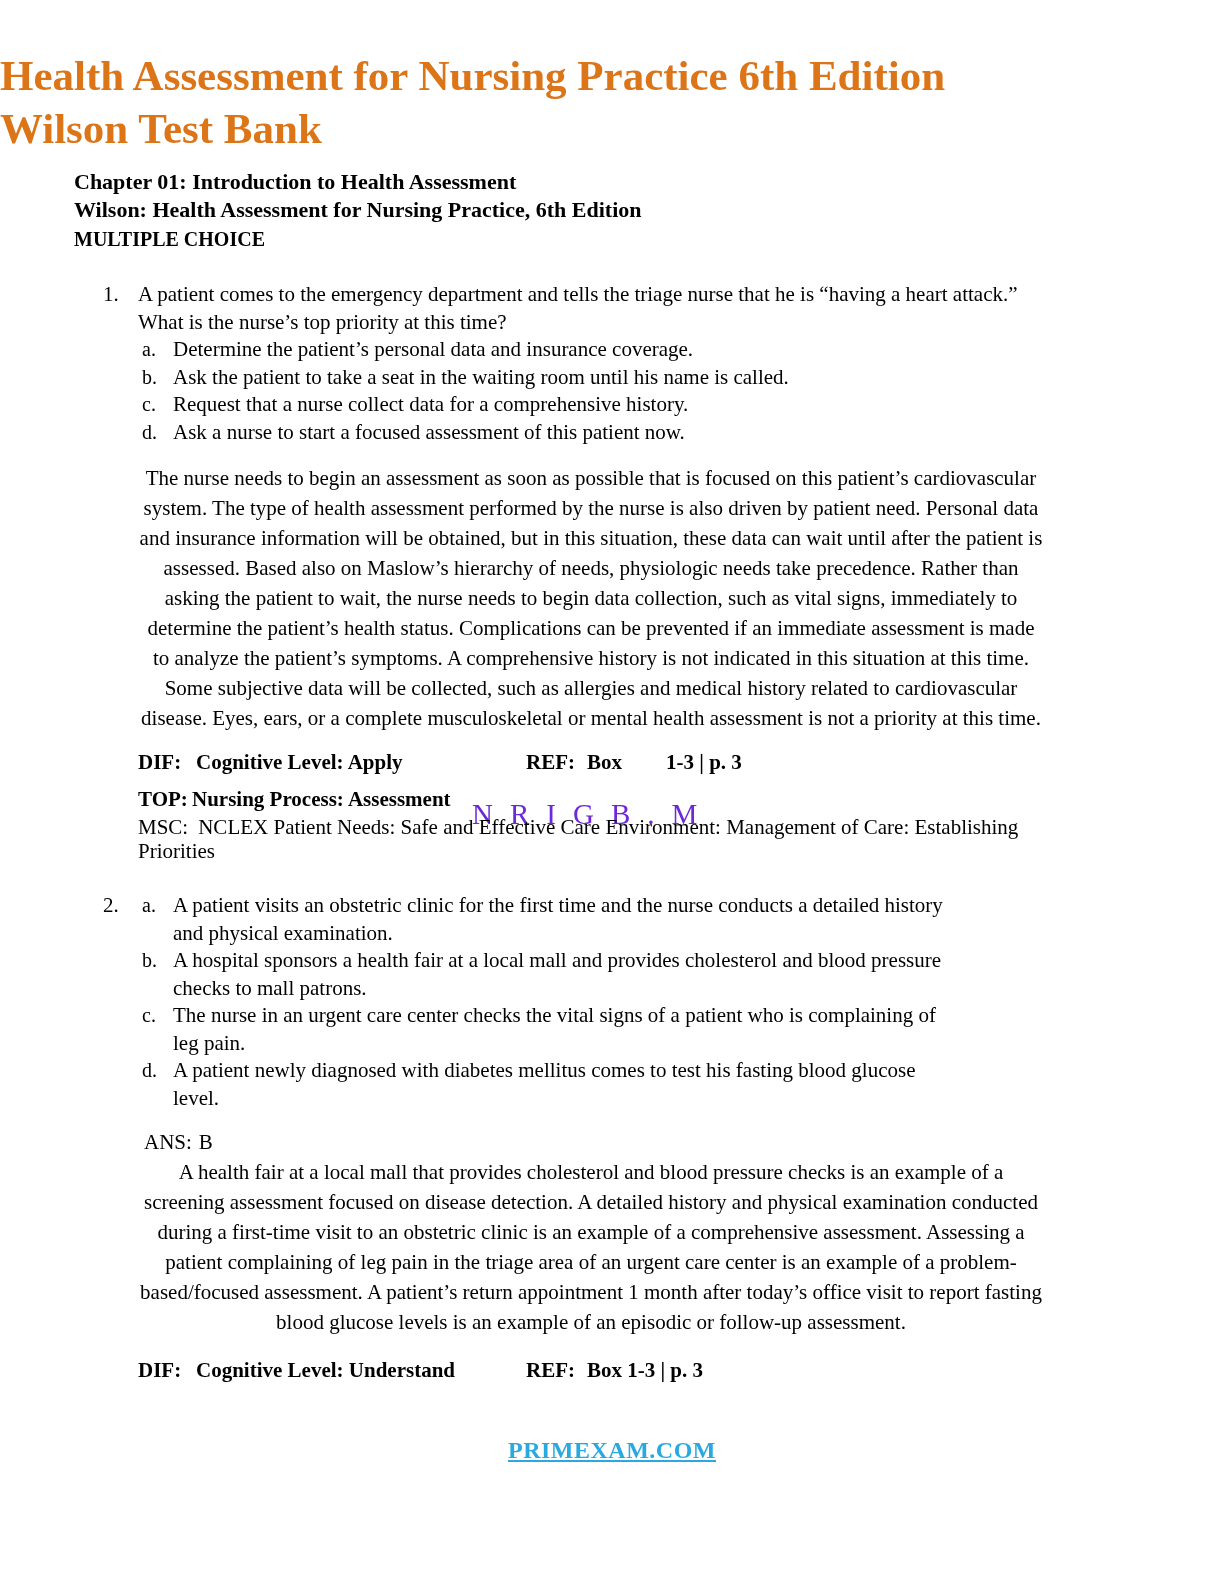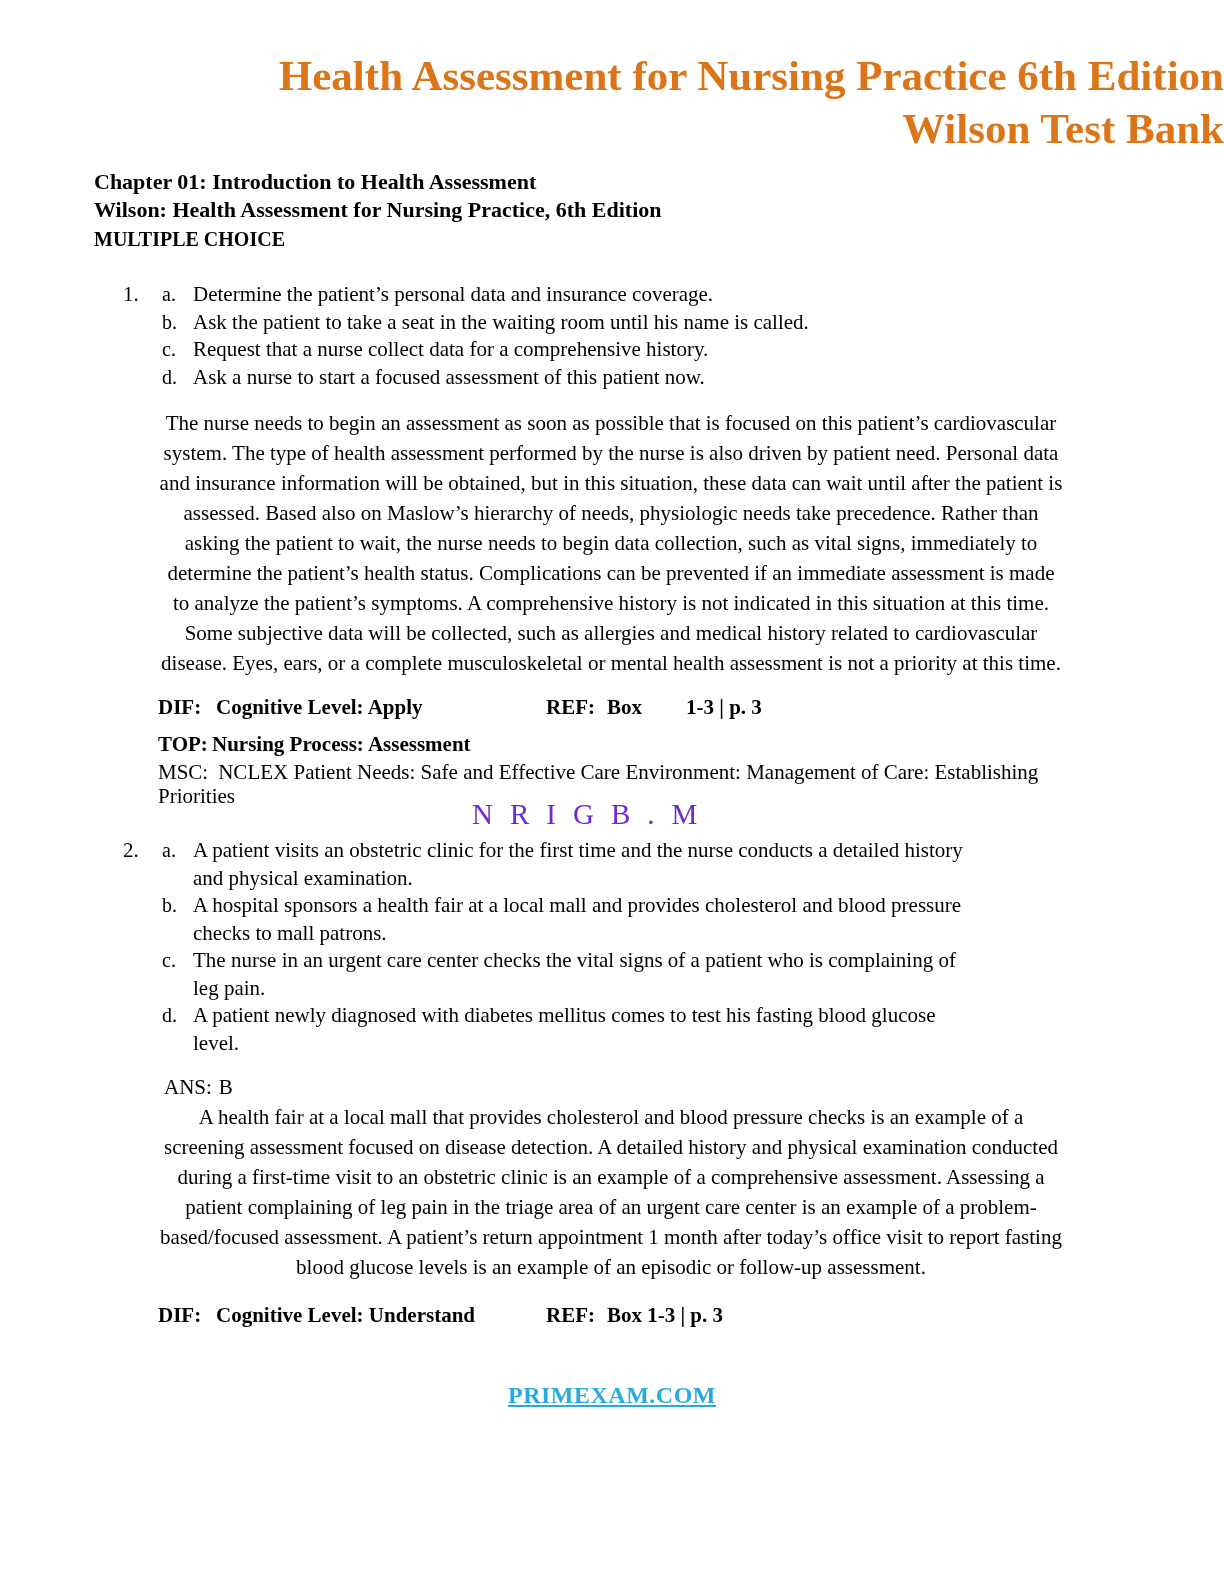--- a/index.html
+++ b/index.html
@@ -21,30 +21,30 @@
     color: #6d28d9;
     font-size: 29px;
     letter-spacing: 17px;
     line-height: 36px;
     white-space: nowrap;
   }
   .title {
     position: relative;
     z-index: 1;
     padding-top: 49px;
-    text-align: right;
+    text-align: left;
     color: #DC7418;
     font-weight: bold;
     font-size: 43px;
     line-height: 53px;
   }
   .content {
     position: relative;
     z-index: 1;
-    margin-left: 94px;
+    margin-left: 74px;
     margin-right: 111px;
   }
   .chapter-block { margin-top: 13px; }
   .hdr1 { font-weight: bold; font-size: 22px; line-height: 28px; }
   .hdr-sub { font-weight: bold; font-size: 20px; line-height: 26px; margin-top: 2px; }
 
   .question { margin-top: 29px; padding-left: 29px; display: flex; }
   .q-num { flex: none; width: 35px; font-size: 21px; line-height: 27.5px; }
   .q-body { flex: 1; min-width: 0; }
   .q-stem { font-size: 21px; line-height: 27.5px; max-width: 906px; }
@@ -98,20 +98,21 @@
 
     <div class="chapter-block">
       <div class="hdr1">Chapter 01: Introduction to Health Assessment</div>
       <div class="hdr1">Wilson: Health Assessment for Nursing Practice, 6th Edition</div>
       <div class="hdr-sub">MULTIPLE CHOICE</div>
     </div>
 
     <div class="question">
       <div class="q-num">1.</div>
       <div class="q-body">
+        <div class="q-stem">A patient comes to the emergency department and tells the triage nurse that he is “having a heart attack.” What is the nurse’s top priority at this time?</div>
         <div class="opt-row">
           <div class="opt-letter">a.</div>
           <div class="opt-text">Determine the patient’s personal data and insurance coverage.</div>
         </div>
         <div class="opt-row">
           <div class="opt-letter">b.</div>
           <div class="opt-text">Ask the patient to take a seat in the waiting room until his name is called.</div>
         </div>
         <div class="opt-row">
           <div class="opt-letter">c.</div>

